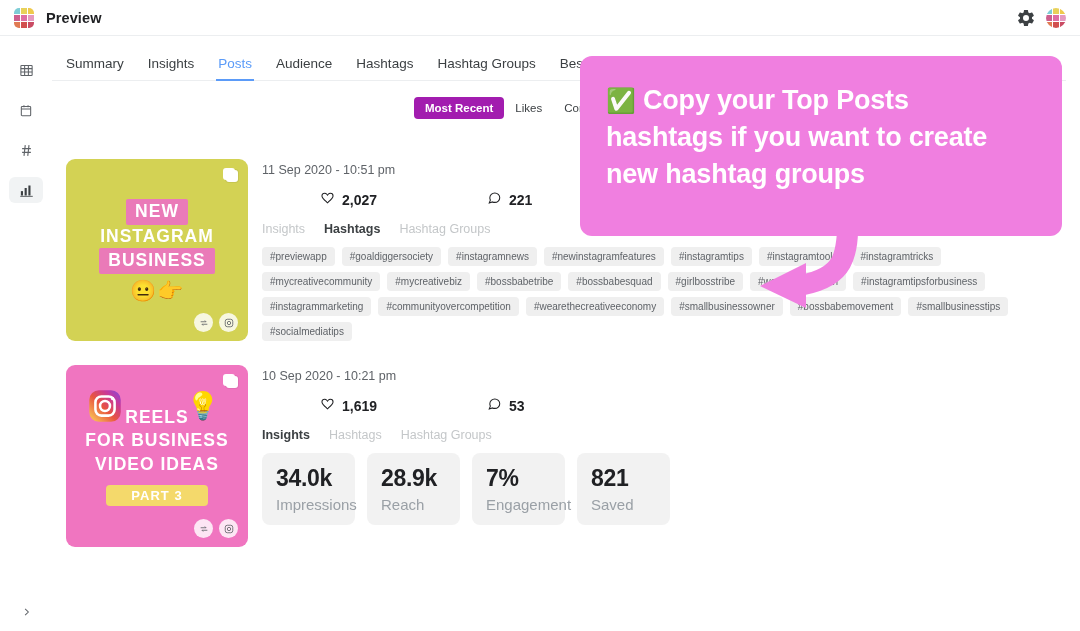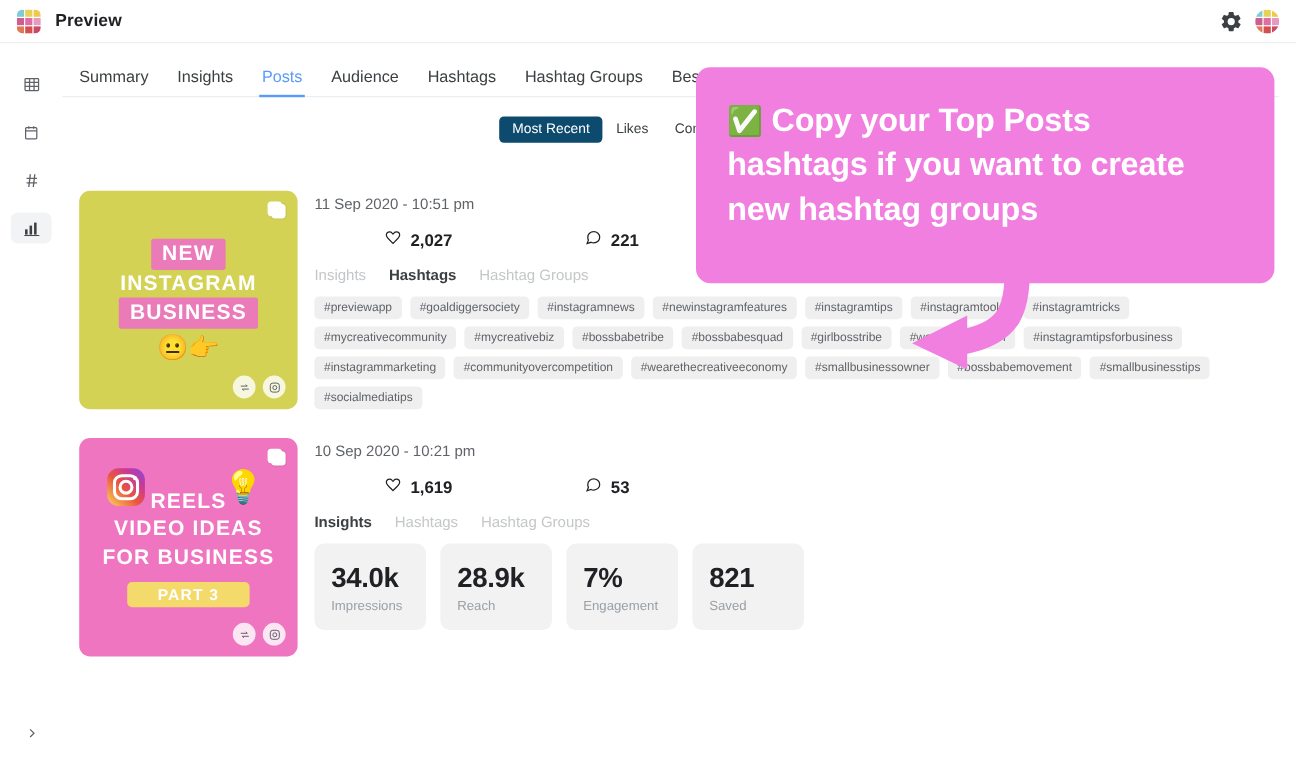--- a/index.html
+++ b/index.html
@@ -58,21 +58,21 @@
   .tab.active{ color:#5b9bf8; }
   .tab.active:after{
     content:""; position:absolute; left:-2px; right:-2px; bottom:-1px; height:2px; background:#5b9bf8;
   }
 
   .filterbar{ display:flex; justify-content:center; margin-top:16px; }
   .filters{ display:flex; align-items:center; gap:0; }
   .pill{
     font-size:11.5px; color:#3c4043; padding:5px 11px; border-radius:4px; white-space:nowrap;
   }
-  .pill.active{ background:#0c4a6e; color:#fff; font-weight:normal; }
+  .pill.active{ background:#a21caf; color:#fff; font-weight:bold; }
 
   
   .posts{ padding:40px 0 0 14px; }
   .post{ display:flex; gap:14px; margin-bottom:24px; }
 
   .thumb{
     width:182px; height:182px; border-radius:9px; flex:none; position:relative;
     overflow:hidden; display:flex; flex-direction:column;
     align-items:center; justify-content:center;
   }
@@ -119,21 +119,21 @@
     background:#efefef; color:#5f6368; font-size:10px;
     padding:4px 8px; border-radius:4px; white-space:nowrap;
   }
 
   .metrics{ display:flex; gap:12px; }
   .metric{
     width:93px; height:72px; background:#f2f2f2; border-radius:8px;
     display:flex; flex-direction:column; justify-content:center; padding-left:14px;
   }
   .metric .v{ font-size:23px; font-weight:bold; color:#202124; letter-spacing:-.3px;}
-  .metric .l{ font-size:11px; color:#9aa0a6; margin-top:4px; }
+  .metric .l{ font-size:15px; color:#9aa0a6; margin-top:4px; }
 
   
   .callout{
     position:absolute; left:580px; top:56px; width:482px; height:180px;
     background:#f07fe0; border-radius:12px; padding:26px 30px 0 26px;
     color:#fff; z-index:30;
   }
   .callout-text{
     font-size:27px; font-weight:bold; line-height:1.37; letter-spacing:-.2px;
   }
@@ -328,22 +328,22 @@
               </linearGradient>
             </defs>
             <rect x="1.5" y="1.5" width="21" height="21" rx="6.5" fill="url(#igg)"></rect>
             <rect x="5.6" y="5.6" width="12.8" height="12.8" rx="4" fill="none" stroke="#fff" stroke-width="1.7"></rect>
             <circle cx="12" cy="12" r="3.3" fill="none" stroke="#fff" stroke-width="1.7"></circle>
             <circle cx="17" cy="7" r="1.1" fill="#fff"></circle>
           </svg>
         </div>
         <div class="bulb">💡</div>
         <div class="t-line">REELS</div>
+        <div class="t-line">FOR BUSINESS</div>
         <div class="t-line">VIDEO IDEAS</div>
-        <div class="t-line">FOR BUSINESS</div>
         <div class="t-line hl2" style="margin-top:9px">PART 3</div>
         <div class="thumb-actions">
           <span class="circ">
             <svg width="10" height="10" viewBox="0 0 24 24" fill="none" stroke="#5f6368" stroke-width="2">
               <path d="M4 9h13l-3-3M20 15H7l3 3"></path>
             </svg>
           </span>
           <span class="circ">
             <svg width="10" height="10" viewBox="0 0 24 24" fill="none" stroke="#5f6368" stroke-width="2">
               <rect x="3" y="3" width="18" height="18" rx="5"></rect>

